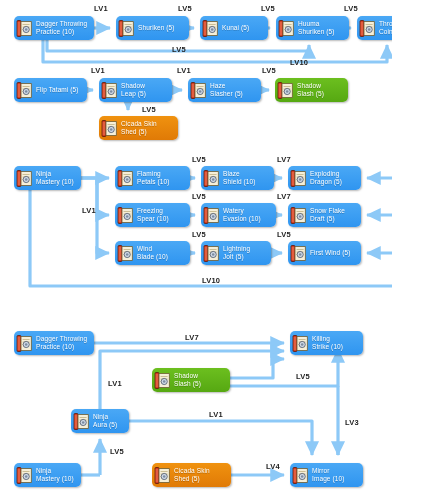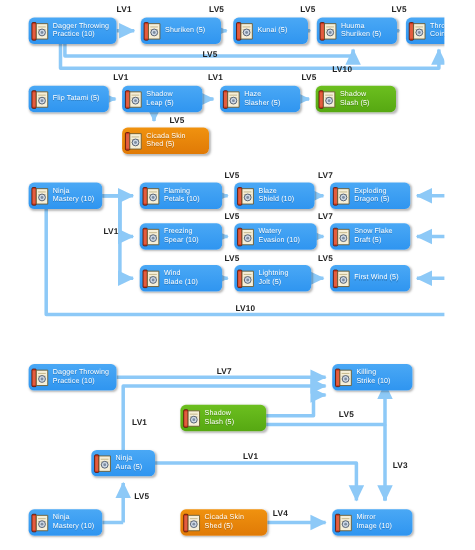--- a/index.html
+++ b/index.html
@@ -10,21 +10,20 @@
   }
   body {
     font-family: "Liberation Sans", sans-serif;
   }
   #canvas {
     position: relative;
     width: 392px;
     height: 500px;
     background: #ffffff;
     overflow: hidden;
-    margin-left: 12px;
   }
   svg.links {
     position: absolute;
     left: 0;
     top: 0;
     width: 432px;
     height: 500px;
     pointer-events: none;
   }
   .node {
@@ -471,16 +470,16 @@
       <div class="edge-label" style="left: 277px; top: 192px;">LV7</div>
       <div class="edge-label" style="left: 192px; top: 230px;">LV5</div>
       <div class="edge-label" style="left: 277px; top: 230px;">LV5</div>
       <div class="edge-label" style="left: 202px; top: 276px;">LV10</div>
       <div class="edge-label" style="left: 185px; top: 333px;">LV7</div>
       <div class="edge-label" style="left: 108px; top: 379px;">LV1</div>
       <div class="edge-label" style="left: 296px; top: 372px;">LV5</div>
       <div class="edge-label" style="left: 209px; top: 410px;">LV1</div>
       <div class="edge-label" style="left: 345px; top: 418px;">LV3</div>
       <div class="edge-label" style="left: 110px; top: 447px;">LV5</div>
-      <div class="edge-label" style="left: 236px; top: 462px;">LV4</div>
+      <div class="edge-label" style="left: 266px; top: 462px;">LV4</div>
     </div>
 
 </div>
 
 </body></html>

